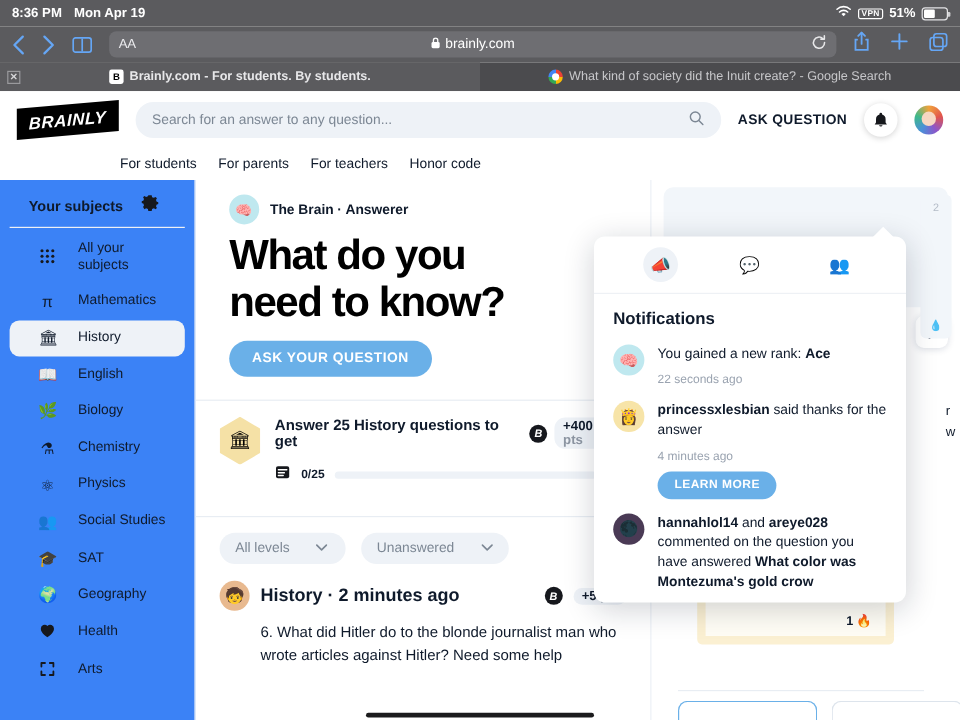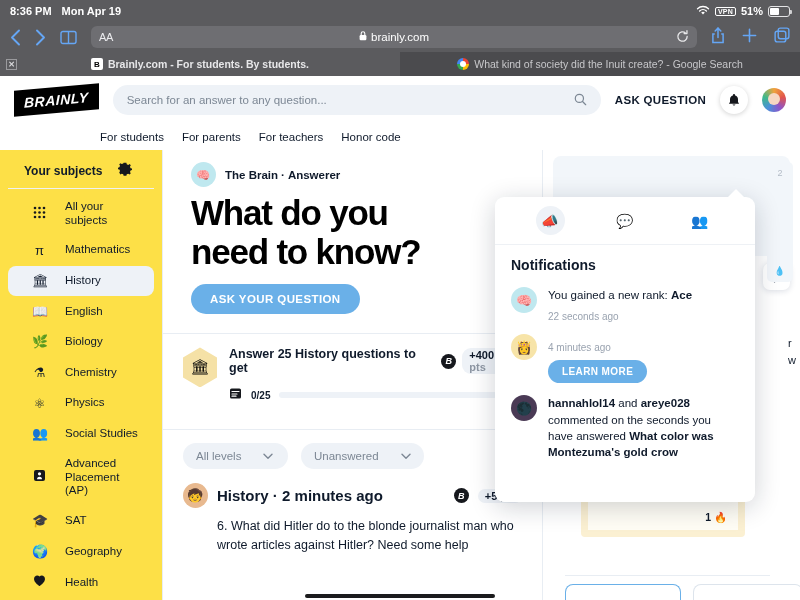--- a/index.html
+++ b/index.html
@@ -117,21 +117,21 @@
   .navrow {
     height: 26px; display: flex; align-items: center;
     gap: 18px; padding-left: 100px; font-size: 11.5px; color: #0f1a2b;
   }
 
   .body-split { display: flex; height: 450px; }
 
   
   .sidebar {
     width: 163px; flex: none; border-right: 1px solid #e8edf3;
-    padding-top: 6px; background: #fde047;
+    padding-top: 6px; background: #3b82f6;
   }
   .sb-head {
     display: flex; align-items: center; justify-content: space-between;
     padding: 6px 22px 8px 16px; border-bottom: 1px solid #eef1f5;
     margin: 0 8px 4px 8px;
   }
   .sb-head b { font-size: 12px; color: #0f1a2b; }
   .sb-item {
     display: flex; align-items: center; gap: 18px;
     padding: 7px 10px 7px 24px; font-size: 11.5px; color: #0f1a2b;
@@ -459,30 +459,20 @@
       <div class="sb-item">
         <span class="sb-ico">⚛</span>
         <span>Physics</span>
       </div>
 
       <div class="sb-item">
         <span class="sb-ico">👥</span>
         <span>Social Studies</span>
       </div>
 
-      <div class="sb-item">
-        <span class="sb-ico">
-          <svg width="13" height="13" viewBox="0 0 13 13">
-              <rect x="1" y="1" width="11" height="11" rx="2" fill="#16181d"></rect>
-              <circle cx="6.5" cy="4.8" r="1.6" fill="#fff"></circle>
-              <path d="M4 10.2a2.5 2.5 0 0 1 5 0z" fill="#fff"></path>
-            </svg>
-        </span>
-        <span>Advanced Placement (AP)</span>
-      </div>
 
       <div class="sb-item">
         <span class="sb-ico">🎓</span>
         <span>SAT</span>
       </div>
 
       <div class="sb-item">
         <span class="sb-ico">🌍</span>
         <span>Geography</span>
       </div>
@@ -637,30 +627,33 @@
           <div class="n-txt">
             <span>You gained a new rank: </span><b>Ace</b>
           </div>
           <div class="n-time">22 seconds ago</div>
         </div>
       </div>
 
       <div class="n-item">
         <span class="n-av princess">👸</span>
         <div>
+          <div class="n-txt">
+            <b>princessxlesbian</b><span> said thanks for the answer</span>
+          </div>
           <div class="n-time">4 minutes ago</div>
           <button class="n-learn">LEARN MORE</button>
         </div>
       </div>
 
       <div class="n-item">
         <span class="n-av dark">🌑</span>
         <div>
           <div class="n-txt">
-            <b>hannahlol14</b><span> and </span><b>areye028</b><span> commented on the seconds you have answered </span><b>What color was Montezuma's gold crow</b>
+            <b>hannahlol14</b><span> and </span><b>areye028</b><span> commented on the question you have answered </span><b>What color was Montezuma's gold crow</b>
           </div>
         </div>
       </div>
     </div>
   </div>
 
   <div class="homebar"></div>
 </div>
 
 </body></html>

